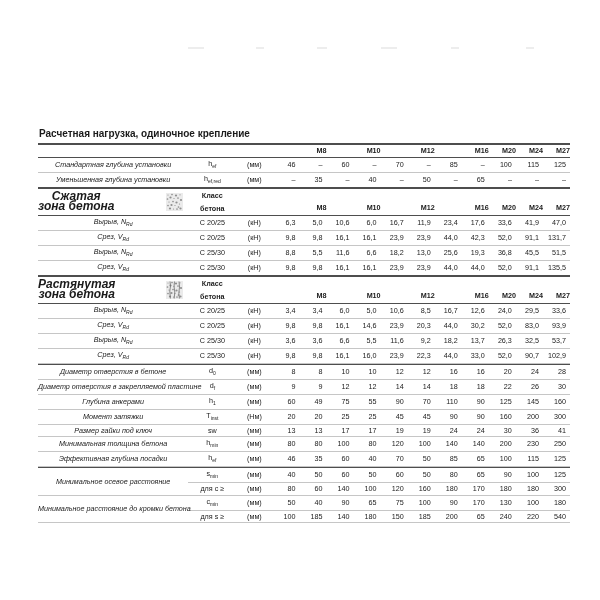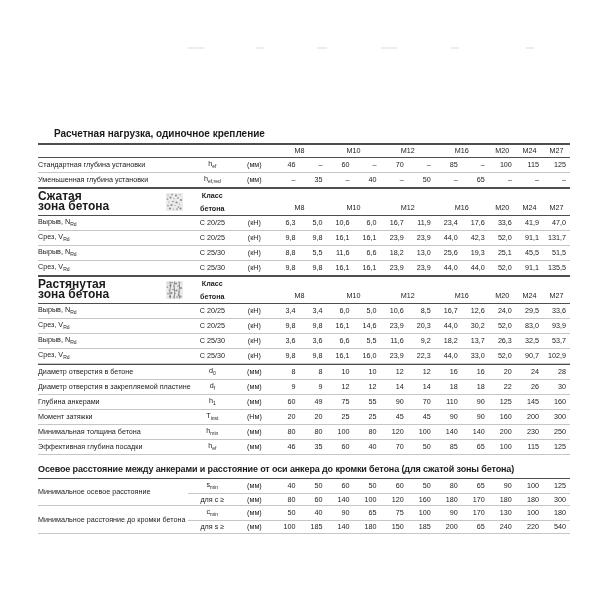--- a/index.html
+++ b/index.html
@@ -11,21 +11,21 @@
     color: #1b1b1b;
     position: relative;
     overflow: hidden;
   }
   .page { position: absolute; left: 38px; top: 128px; width: 534px; }
 
   .sec-title {
     font-weight: bold;
     font-size: 10px;
     line-height: 11px;
-    margin: 0 0 4px 16px;
+    margin: 0 0 4px 1px;
     white-space: nowrap;
   }
   h2.sec-title { margin: 9px 0 3px 0; font-size: 9.8px; }
   h2.sec-title.long { font-size: 9px; letter-spacing: -0.12px; }
 
   table {
     border-collapse: collapse;
     table-layout: fixed;
     width: 532px;
   }
@@ -36,22 +36,22 @@
   td, th {
     padding: 0;
     font-size: 7.2px;
     line-height: 11.5px;
     height: 12px;
     white-space: nowrap;
     overflow: visible;
     vertical-align: middle;
     border-bottom: 1px solid #c6c6c6;
   }
-  th { font-weight: normal; text-align: center; }
-  td.lbl  { text-align: left; }
+  th { font-weight: bold; text-align: right; }
+  td.lbl  { text-align: center; font-style: italic; }
   td.sym  { text-align: center; }
   td.unit { text-align: center; }
   td.val  { text-align: right; padding-right: 4px; }
 
   tr.size-row td, tr.size-row th { border-bottom: 1px solid #4e4e4e; }
   tr.med-top td { border-top: 1.5px solid #4e4e4e; }
 
   tr.zone-hdr td, tr.zone-hdr th {
     border-top: 2px solid #4e4e4e;
     border-bottom: 1px solid #4e4e4e;
@@ -219,21 +219,21 @@
           <td class="sym">C 25/30</td>
           <td class="unit">(кН)</td>
           <td class="val">8,8</td>
           <td class="val">5,5</td>
           <td class="val">11,6</td>
           <td class="val">6,6</td>
           <td class="val">18,2</td>
           <td class="val">13,0</td>
           <td class="val">25,6</td>
           <td class="val">19,3</td>
-          <td class="val">25,1</td>
+          <td class="val">36,8</td>
           <td class="val">45,5</td>
           <td class="val">51,5</td>
         </tr>
         <tr>
           <td class="lbl">Срез, V<span class="sb">Rd</span></td>
           <td class="sym">C 25/30</td>
           <td class="unit">(кН)</td>
           <td class="val">9,8</td>
           <td class="val">9,8</td>
           <td class="val">16,1</td>
@@ -433,20 +433,36 @@
           <td class="val">25</td>
           <td class="val">45</td>
           <td class="val">45</td>
           <td class="val">90</td>
           <td class="val">90</td>
           <td class="val">160</td>
           <td class="val">200</td>
           <td class="val">300</td>
         </tr>
         <tr>
+          <td class="lbl">Размер гайки под ключ</td>
+          <td class="sym">sw</td>
+          <td class="unit">(мм)</td>
+          <td class="val">13</td>
+          <td class="val">13</td>
+          <td class="val">17</td>
+          <td class="val">17</td>
+          <td class="val">19</td>
+          <td class="val">19</td>
+          <td class="val">24</td>
+          <td class="val">24</td>
+          <td class="val">30</td>
+          <td class="val">36</td>
+          <td class="val">41</td>
+        </tr>
+        <tr>
           <td class="lbl">Минимальная толщина бетона</td>
           <td class="sym">h<span class="sb">min</span></td>
           <td class="unit">(мм)</td>
           <td class="val">80</td>
           <td class="val">80</td>
           <td class="val">100</td>
           <td class="val">80</td>
           <td class="val">120</td>
           <td class="val">100</td>
           <td class="val">140</td>
@@ -467,21 +483,20 @@
           <td class="val">50</td>
           <td class="val">85</td>
           <td class="val">65</td>
           <td class="val">100</td>
           <td class="val">115</td>
           <td class="val">125</td>
         </tr>
       </tbody>
   </table>
 
-  <h2 class="sec-title long">Осевое расстояние между анкерами и расстояние от оси анкера до кромки бетона (для сжатой зоны бетона)</h2>
 
   <table id="spacing-table">
     <colgroup>
       <col style="width:150px">
         <col style="width:48px">
         <col style="width:36px">
       <col style="width:27px">
         <col style="width:27px">
         <col style="width:27px">
         <col style="width:27px">

